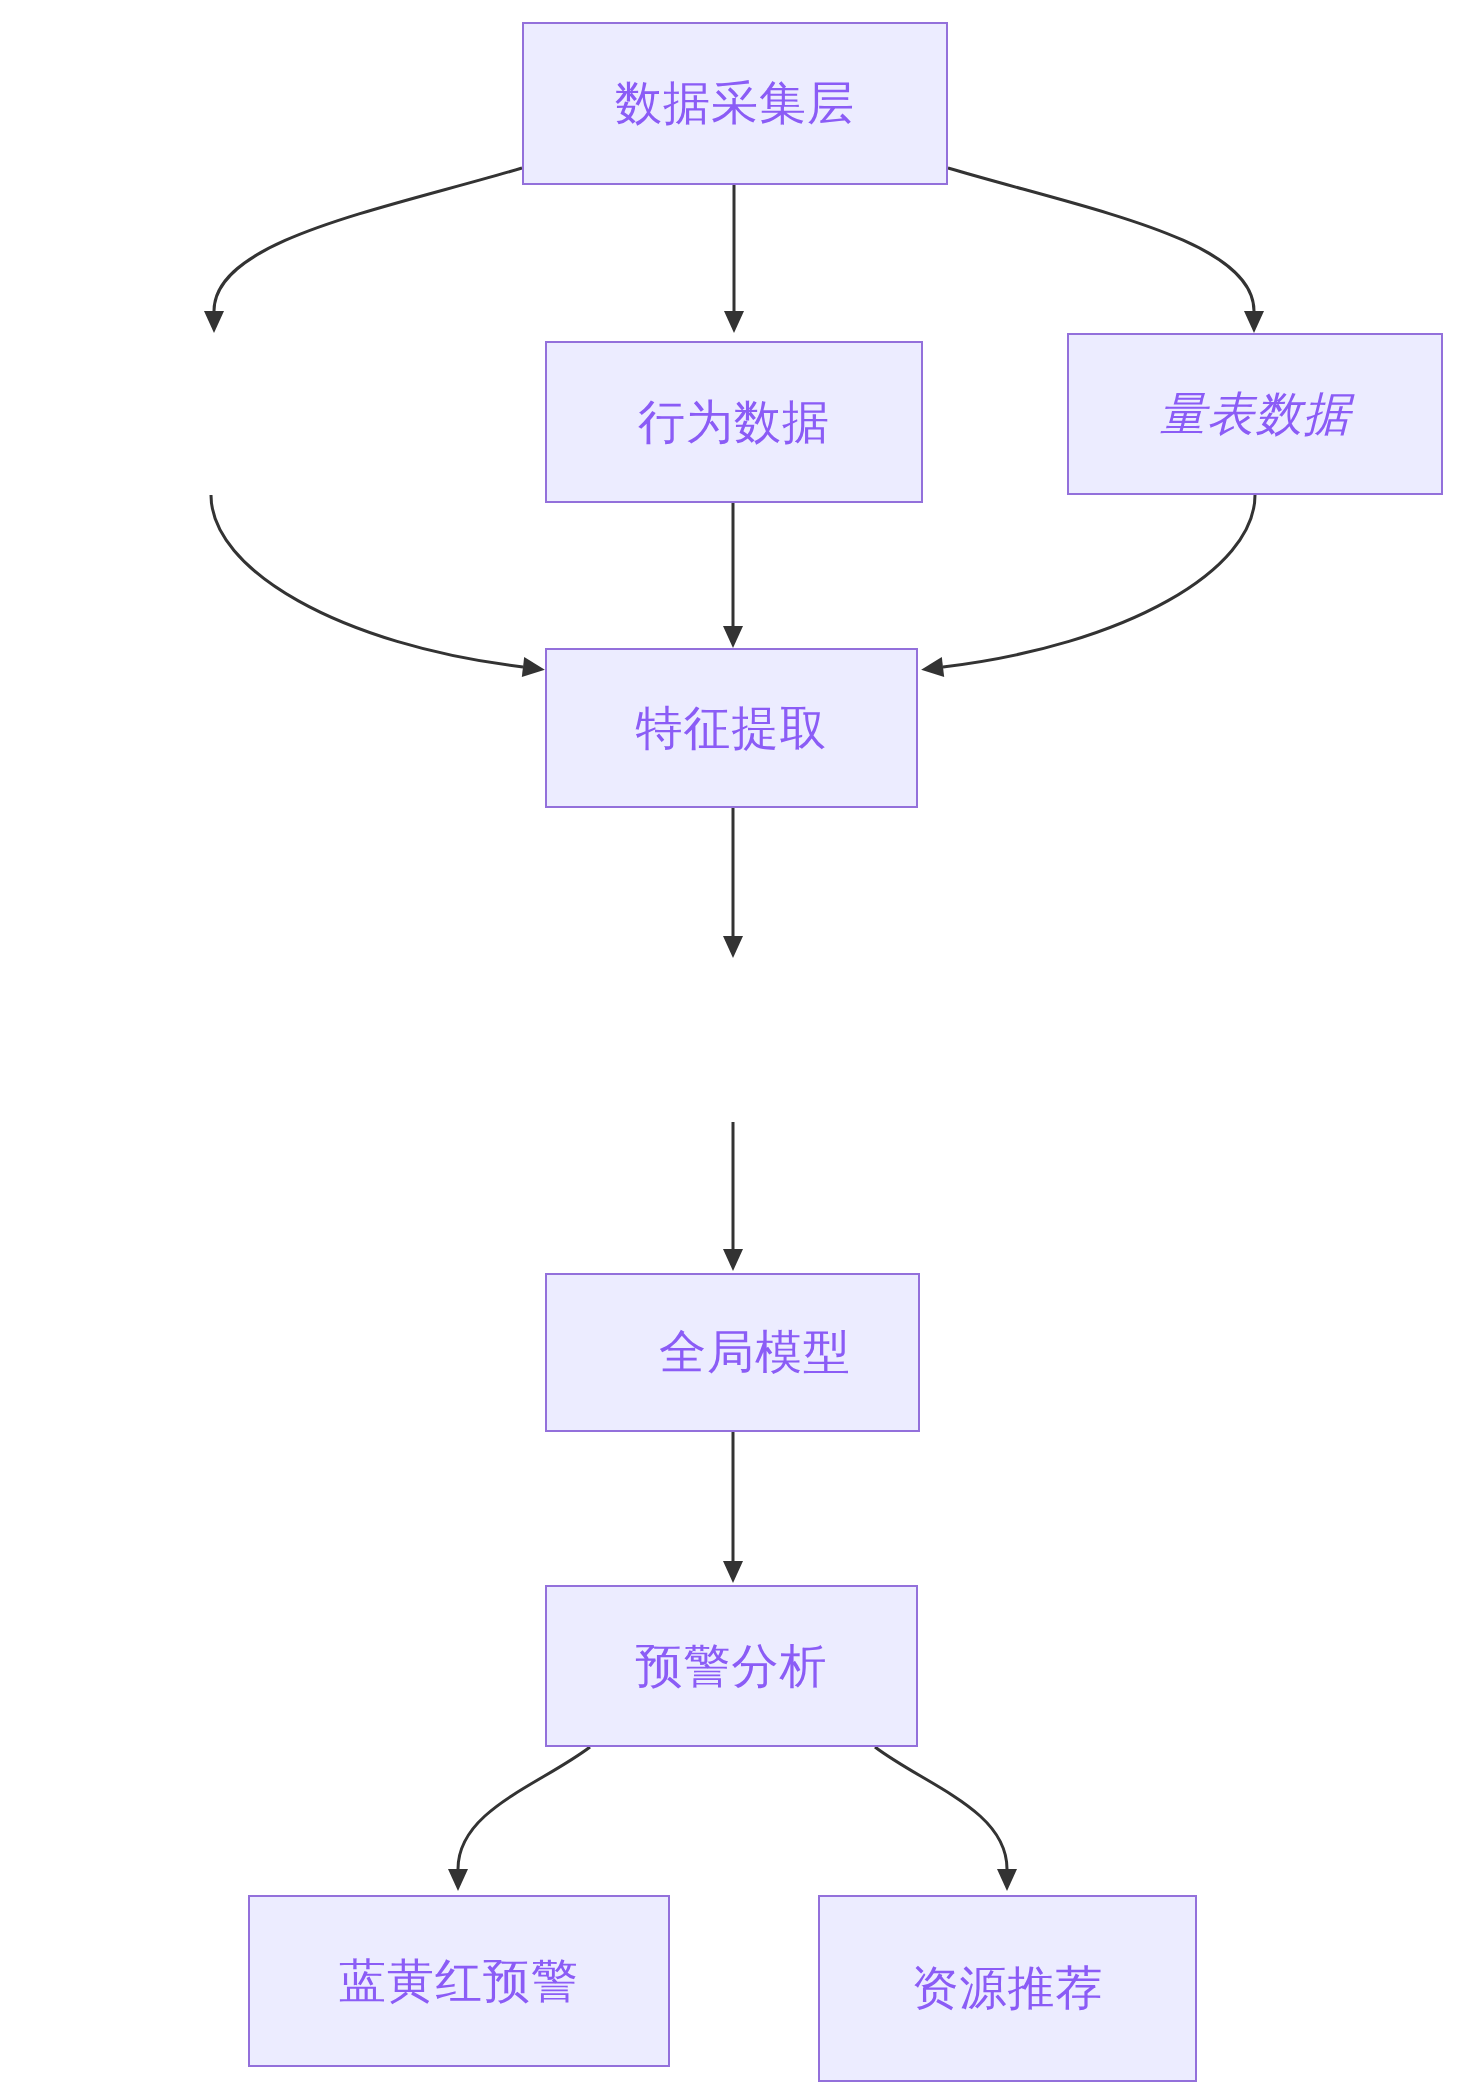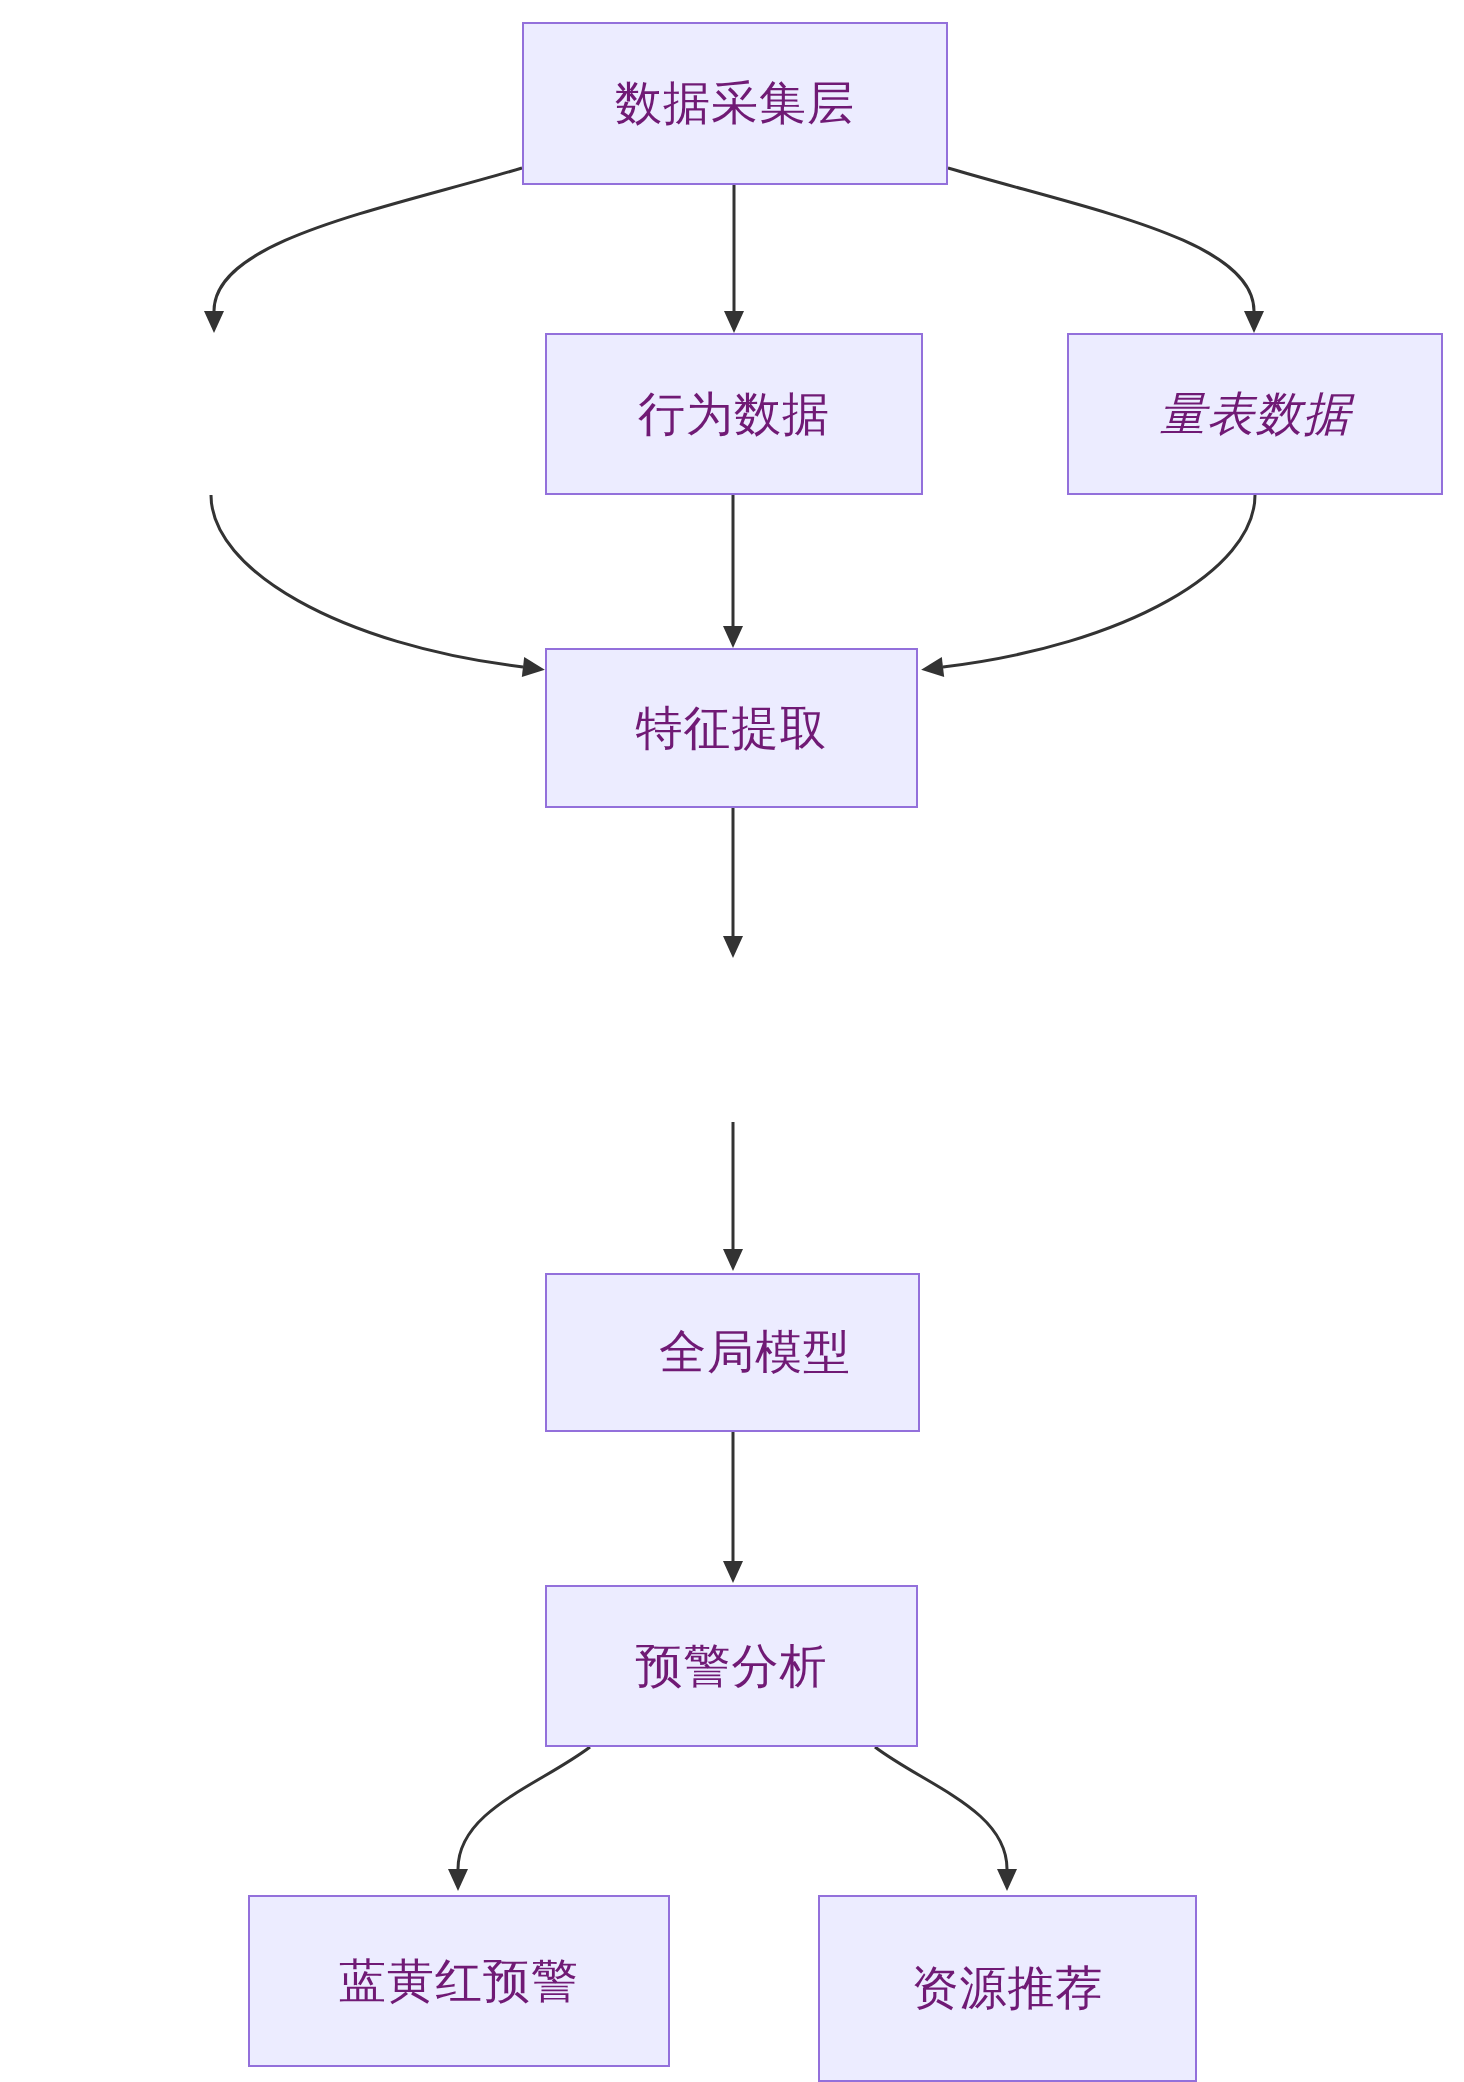--- a/index.html
+++ b/index.html
@@ -31,21 +31,21 @@
     position: absolute;
     box-sizing: border-box;
     background: #ECECFF;
     border: 2px solid #9370DB;
     display: flex;
     align-items: center;
     justify-content: center;
   }
   .node-label {
     font-size: 47px;
-    color: #701a75;
+    color: #8b5cf6;
     letter-spacing: 1px;
     white-space: nowrap;
   }
 </style>
 </head>
 <body>
 
 <div id="canvas">
 
   <svg id="edge-layer" viewBox="0 0 1464 2082" xmlns="http://www.w3.org/2000/svg">
@@ -69,21 +69,21 @@
 
     <path class="edge" d="M 590 1747 C 540 1785 458 1810 458 1869" marker-end="url(#arrowhead)"></path>
     <path class="edge" d="M 875 1747 C 925 1785 1007 1810 1007 1869" marker-end="url(#arrowhead)"></path>
   </svg>
 
   <div class="node" style="left:522px; top:22px; width:426px; height:163px;">
     <span class="node-label">数据采集层</span>
   </div>
 
 
-  <div class="node" style="left:545px; top:333px; width:378px; height:162px;">
+  <div class="node" style="left:545px; top:341px; width:378px; height:162px;">
     <span class="node-label">行为数据</span>
   </div>
 
   <div class="node" style="left:1067px; top:333px; width:376px; height:162px;font-style:italic;">
     <span class="node-label">量表数据</span>
   </div>
 
   <div class="node" style="left:545px; top:648px; width:373px; height:160px;">
     <span class="node-label">特征提取</span>
   </div>

